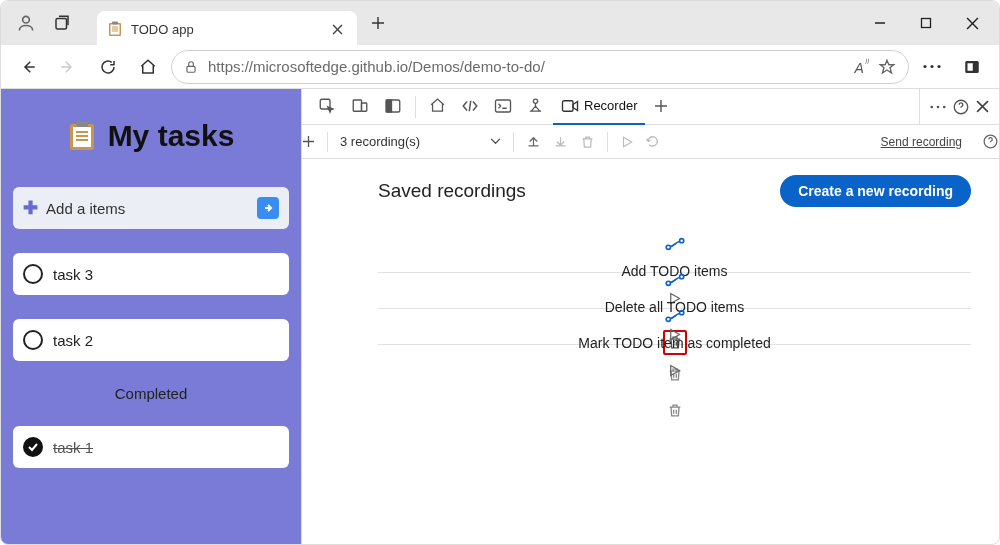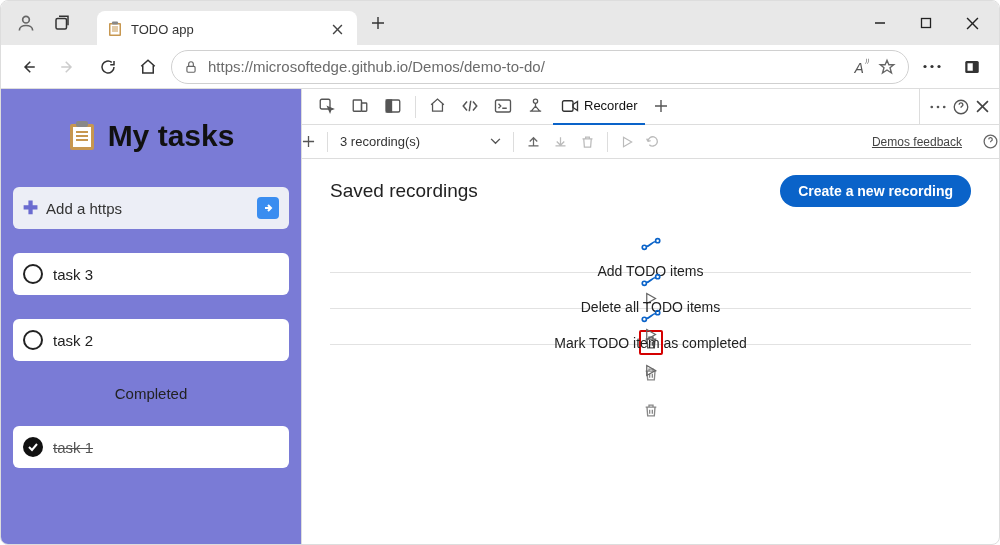--- a/index.html
+++ b/index.html
@@ -48,21 +48,21 @@
   .devtools { flex:1; display:flex; flex-direction:column; border-left:1px solid #ddd;}
   .dt-tabs { height:36px; border-bottom:1px solid #ddd; display:flex; align-items:center; padding:0 10px; gap:3px;}
   .dt-tab { padding:0 8px; height:36px; display:flex; align-items:center; gap:5px; font-size:13px; color:#444; border-bottom:2px solid transparent;}
   .dt-tab.icononly { padding:0 6px;}
   .dt-tab.active { border-bottom-color:#0a63c9; color:#111; }
   .dt-right { margin-left:auto; display:flex; gap:6px; align-items:center; padding-left:10px; border-left:1px solid #ddd; height:36px;}
   .dt-sub { height:34px; border-bottom:1px solid #ddd; display:flex; align-items:center; padding:0 0; gap:12px;}
   .dt-sub .sep { width:1px; height:20px; background:#ddd;}
   .dt-sub .count { font-size:13px; color:#333; flex:0 0 auto; display:flex; align-items:center; gap:70px;}
   .dt-sub .feedback { margin-left:auto; font-size:12px; color:#444; text-decoration:underline;}
-  .dt-body { padding:16px 28px; flex:1;}
+  .dt-body { padding:16px 28px; flex:1;margin-left:48px;}
   .dt-head { display:flex; align-items:center; justify-content:space-between; margin-bottom:30px;}
   .dt-head h2 { font-size:19px; font-weight:400; color:#222;}
   .primary-btn { background:#0a63c9; color:#fff; border:none; border-radius:18px; padding:8px 18px; font-size:14px; font-weight:600;}
   .rec-row { display:flex; align-items:center; height:36px; border-bottom:1px solid #e2e2e2; gap:12px;flex-direction:column;}
   .rec-row:first-child { border-top:1px solid #e2e2e2;}
   .flow-icon { color:#0a63c9; width:20px; display:flex; align-items:center; justify-content:center;}
   .rec-name { flex:1; font-size:14px; color:#222;}
   .row-act { width:22px; height:22px; display:flex; align-items:center; justify-content:center; color:#555;}
   .row-sep { width:1px; height:18px; background:#ccc;}
   .highlight { border:2.5px solid #d40000; border-radius:2px; padding:2px;}
@@ -190,21 +190,21 @@
             <rect x="4" y="0.5" width="6" height="3" rx="1" fill="#888"></rect>
             <line x1="4" y1="6" x2="10" y2="6" stroke="#c79750"></line>
             <line x1="4" y1="8" x2="10" y2="8" stroke="#c79750"></line>
             <line x1="4" y1="10" x2="10" y2="10" stroke="#c79750"></line>
           </svg>
       </span>
       <h1>My tasks</h1>
     </div>
     <div class="add-card">
       <span class="plus">✚</span>
-      <span class="lbl">Add a https</span>
+      <span class="lbl">Add a items</span>
       <span class="go">
         <svg width="12" height="12" viewBox="0 0 12 12" fill="none" stroke="#fff" stroke-width="2">
             <path d="M3 6h6M6 3l3 3-3 3"></path>
           </svg>
       </span>
     </div>
     <div class="task">
       <span class="radio"></span>
       <span class="txt">task 3</span>
     </div>
@@ -338,21 +338,21 @@
       <span>
           <svg width="14" height="14" viewBox="0 0 24 24" fill="none" stroke="#bbb" stroke-width="2">
             <path d="M6 4l14 8-14 8z"></path>
           </svg>
         </span>
       <span>
           <svg width="16" height="14" viewBox="0 0 24 20" fill="none" stroke="#bbb" stroke-width="2">
             <path d="M3 9a7 7 0 1 1 2 5M3 9l-2-4M3 9l4-1"></path>
           </svg>
         </span>
-      <a class="feedback">Demos feedback</a>
+      <a class="feedback">Send recording</a>
       <span style="margin-left:8px;">
           <svg width="17" height="17" viewBox="0 0 24 24" fill="none" stroke="#666" stroke-width="1.8">
             <circle cx="12" cy="12" r="9"></circle>
             <path d="M9.5 9a2.5 2.5 0 1 1 3.5 2.3c-.8.4-1 1-1 1.7M12 17h.01"></path>
           </svg>
         </span>
     </div>
 
     <div class="dt-body">
       <div class="dt-head">

